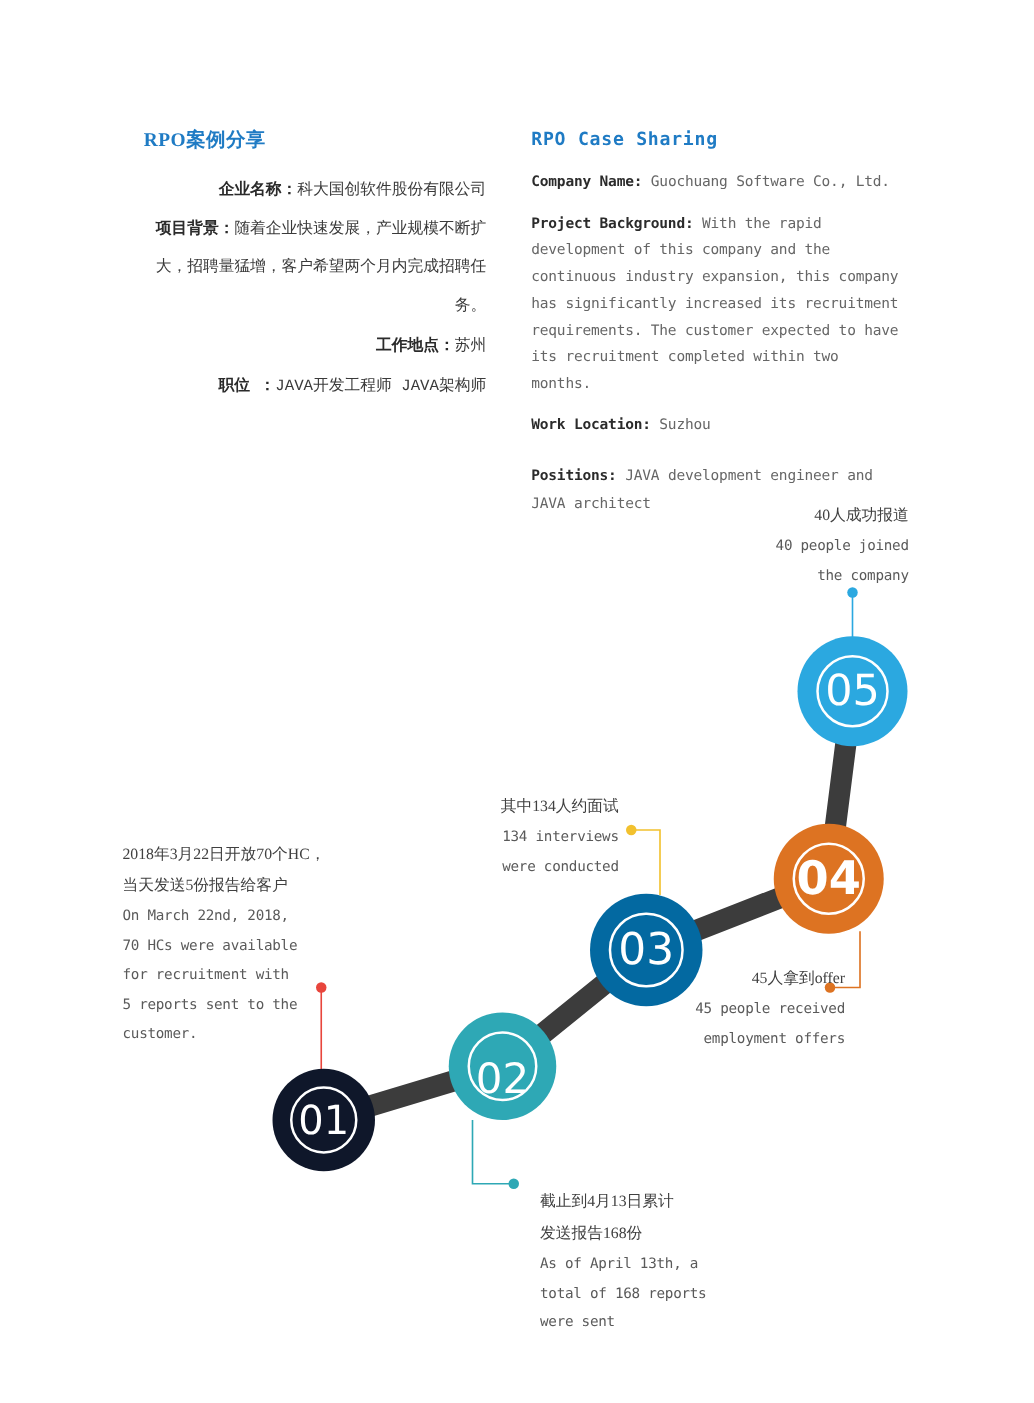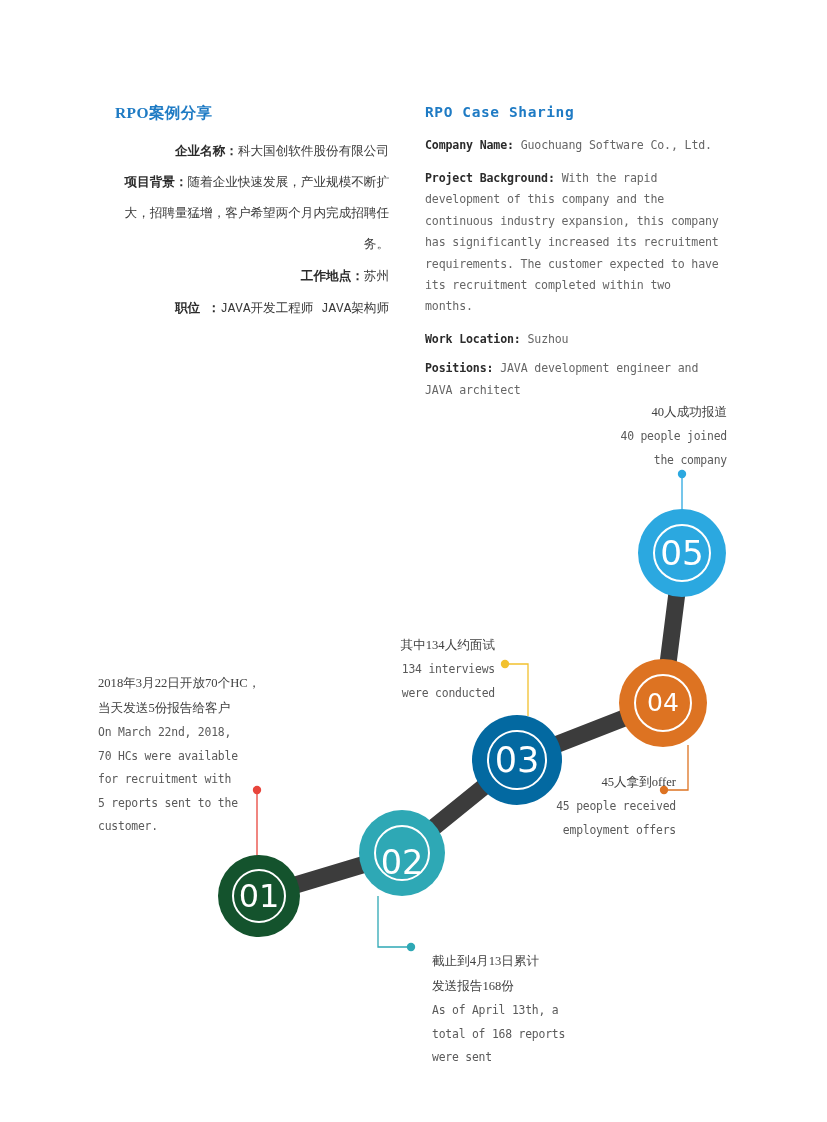--- a/index.html
+++ b/index.html
@@ -61,21 +61,21 @@
     font-size: 11.6px;
     line-height: 1.85;
     margin: 0 0 11px 0;
     font-family: "DejaVu Sans Mono", "Liberation Mono", monospace;
     letter-spacing: -0.15px;
   }
   .en-para b {
     color: #2b2b2b;
     font-weight: bold;
   }
-  .en-para.tight { margin-bottom: 8px; }
+  .en-para.tight { margin-bottom: 20px; }
 
   
   .timeline {
     position: absolute;
     left: 0;
     top: 0;
     width: 827px;
     height: 1122px;
     pointer-events: none;
   }
@@ -186,38 +186,38 @@
         <circle cx="505" cy="664" r="4.2" fill="#f2c12e"></circle>
         <path d="M664,790 L688,790 L688,745" stroke="#dd7322" fill="none" stroke-width="1.3"></path>
         <circle cx="664" cy="790" r="4.2" fill="#dd7322"></circle>
         <path d="M682,474 L682,510" stroke="#2ba8e0" fill="none" stroke-width="1.3"></path>
         <circle cx="682" cy="474" r="4.2" fill="#2ba8e0"></circle>
       </g>
   </svg>
 </div>
 
 <div id="nodes-layer">
-    <div class="node" style="left: 218px; top: 855px; width: 82px; height: 82px; background: #14532d;">
+    <div class="node" style="left: 218px; top: 855px; width: 82px; height: 82px; background: #0f172a;">
       <div class="node-ring" style="width: 54.12px; height: 54.12px;">
         <span class="node-num" style="font-size: 31.98px;">01</span>
       </div>
     </div>
     <div class="node" style="left: 359px; top: 810px; width: 86px; height: 86px; background: rgb(46, 168, 181);">
       <div class="node-ring" style="width: 56.76px; height: 56.76px; align-items: flex-end;">
         <span class="node-num" style="font-size: 33.54px;">02</span>
       </div>
     </div>
     <div class="node" style="left: 472px; top: 715px; width: 90px; height: 90px; background: #0369a1;">
       <div class="node-ring" style="width: 59.4px; height: 59.4px;">
         <span class="node-num" style="font-size: 35.1px;">03</span>
       </div>
     </div>
     <div class="node" style="left: 619px; top: 659px; width: 88px; height: 88px; background: rgb(221, 115, 34);">
       <div class="node-ring" style="width: 58.08px; height: 58.08px;">
-        <span class="node-num" style="font-size: 25px;">04</span>
+        <span class="node-num" style="font-size: 37px; font-weight: bold;">04</span>
       </div>
     </div>
     <div class="node" style="left: 638px; top: 509px; width: 88px; height: 88px; background: rgb(43, 168, 224);">
       <div class="node-ring" style="width: 58.08px; height: 58.08px;">
         <span class="node-num" style="font-size: 34.32px;">05</span>
       </div>
     </div>
   </div>
 <div id="callouts-layer">
     <div class="callout" style="left: 98px; top: 671px; width: 150px; text-align: left;">

